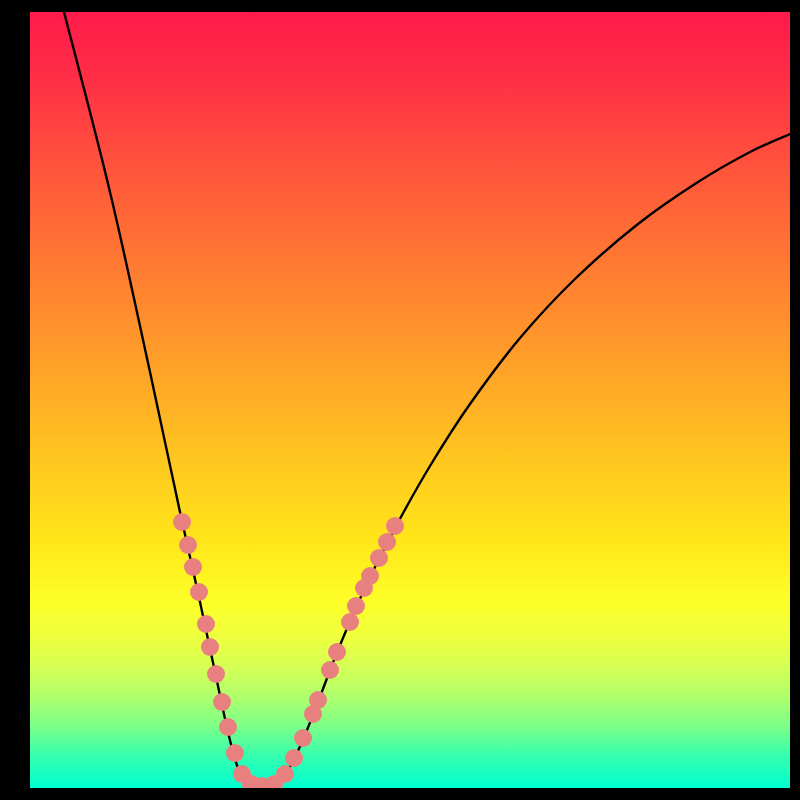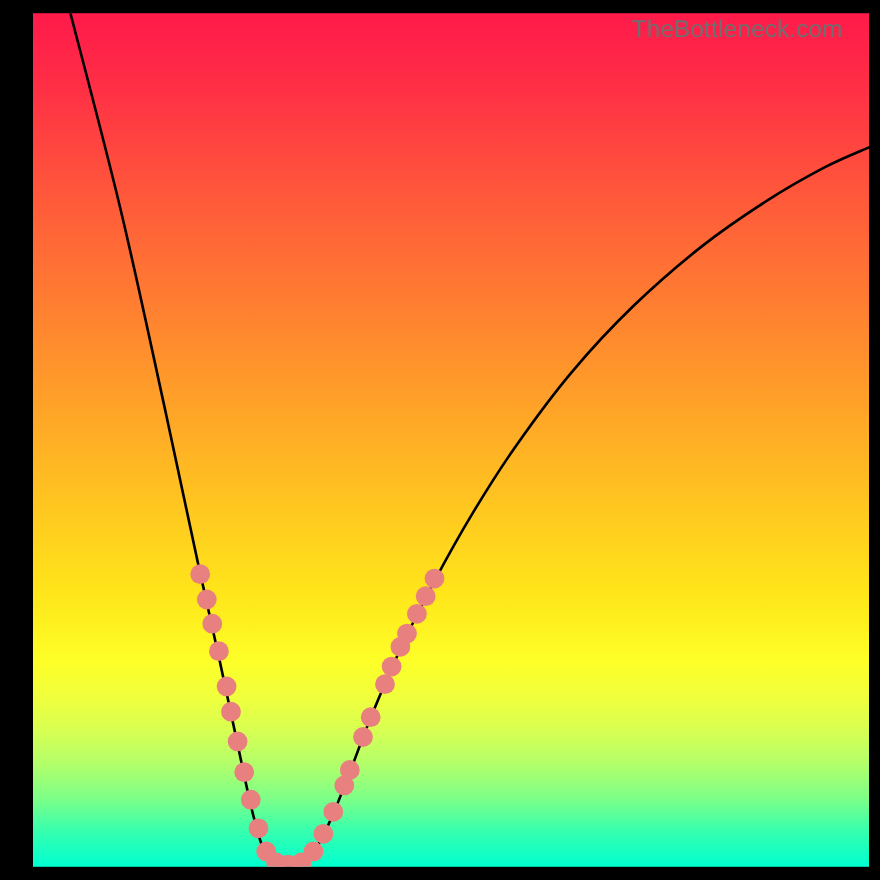--- a/index.html
+++ b/index.html
@@ -101,14 +101,13 @@
           <circle cx="320" cy="610" r="9" class="dot"></circle>
           <circle cx="326" cy="594" r="9" class="dot"></circle>
           <circle cx="334" cy="576" r="9" class="dot"></circle>
           <circle cx="340" cy="564" r="9" class="dot"></circle>
           <circle cx="349" cy="546" r="9" class="dot"></circle>
           <circle cx="357" cy="530" r="9" class="dot"></circle>
           <circle cx="365" cy="514" r="9" class="dot"></circle>
         </g>
     </svg>
   </div>
-  <div class="watermark">TheBottleneck.com</div>
 </div>
 
 </body></html>

